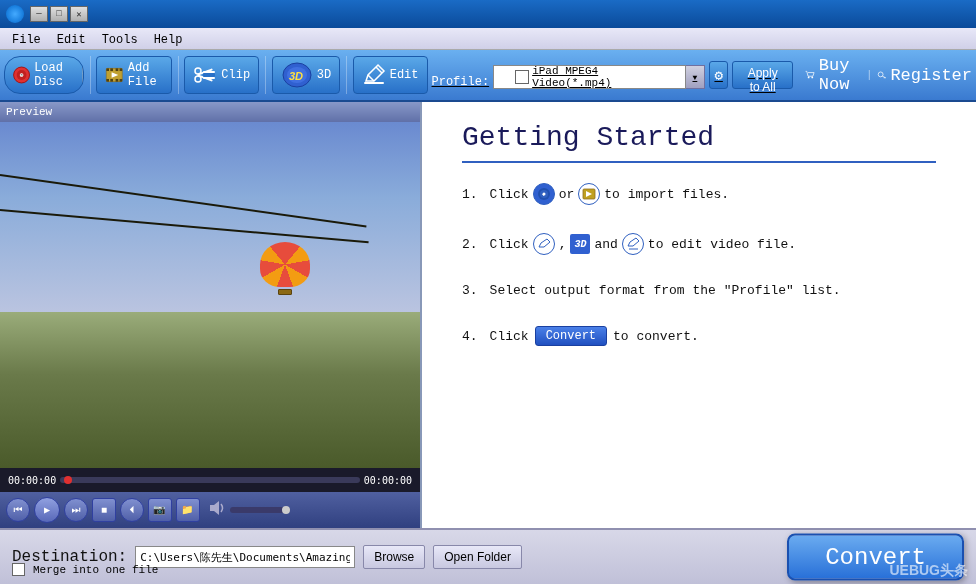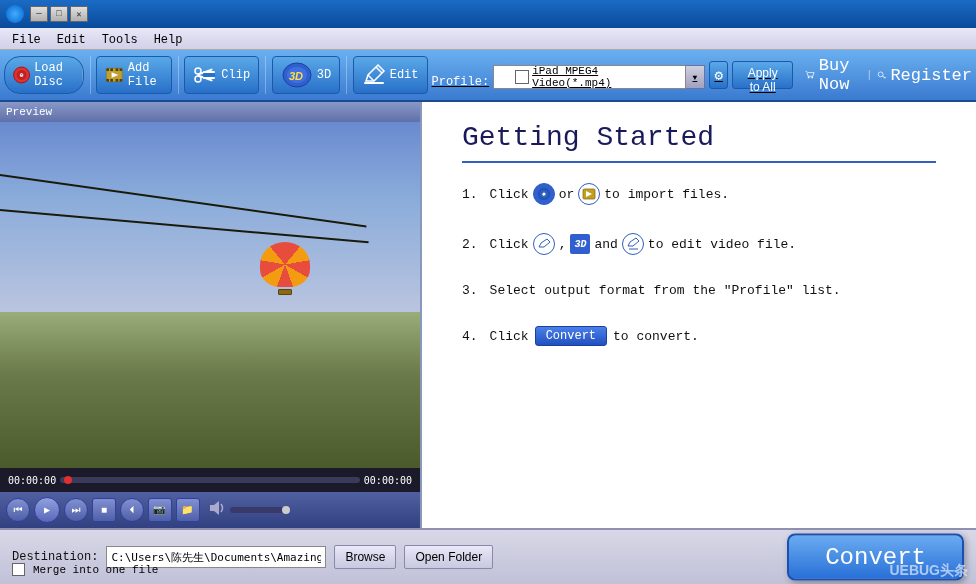--- a/index.html
+++ b/index.html
@@ -361,21 +361,21 @@
     #bottom-bar {
       height: 56px;
       background: linear-gradient(to bottom, #d8d8e8, #c0c0d8);
       border-top: 2px solid #9090b0;
       display: flex;
       align-items: center;
       padding: 0 12px;
       gap: 8px;
       position: relative;
     }
-    .dest-label { font-size: 12px; color: #111; }
+    .dest-label { font-size: 16px; color: #111; }
     .dest-input {
       font-size: 11px;
       background: white;
       border: 1px solid #888;
       padding: 2px 4px;
       height: 22px;
       width: 220px;
       font-family: monospace;
     }
     .browse-btn, .open-folder-btn {

